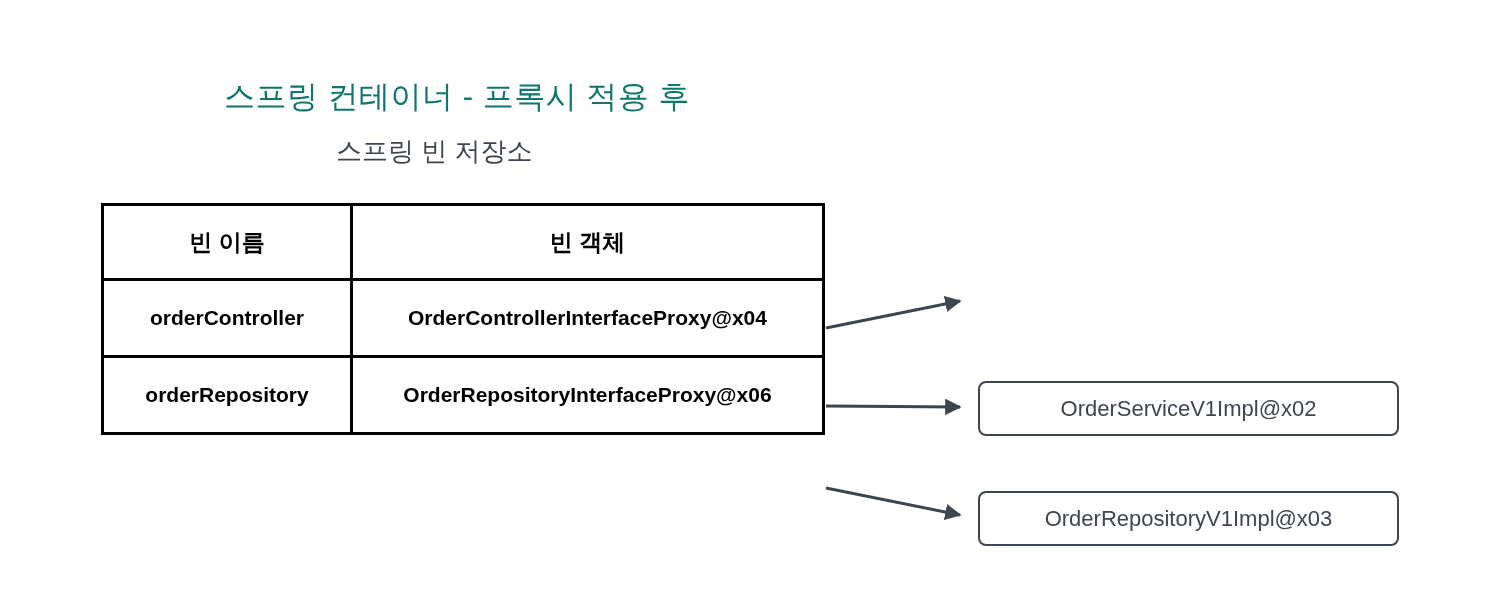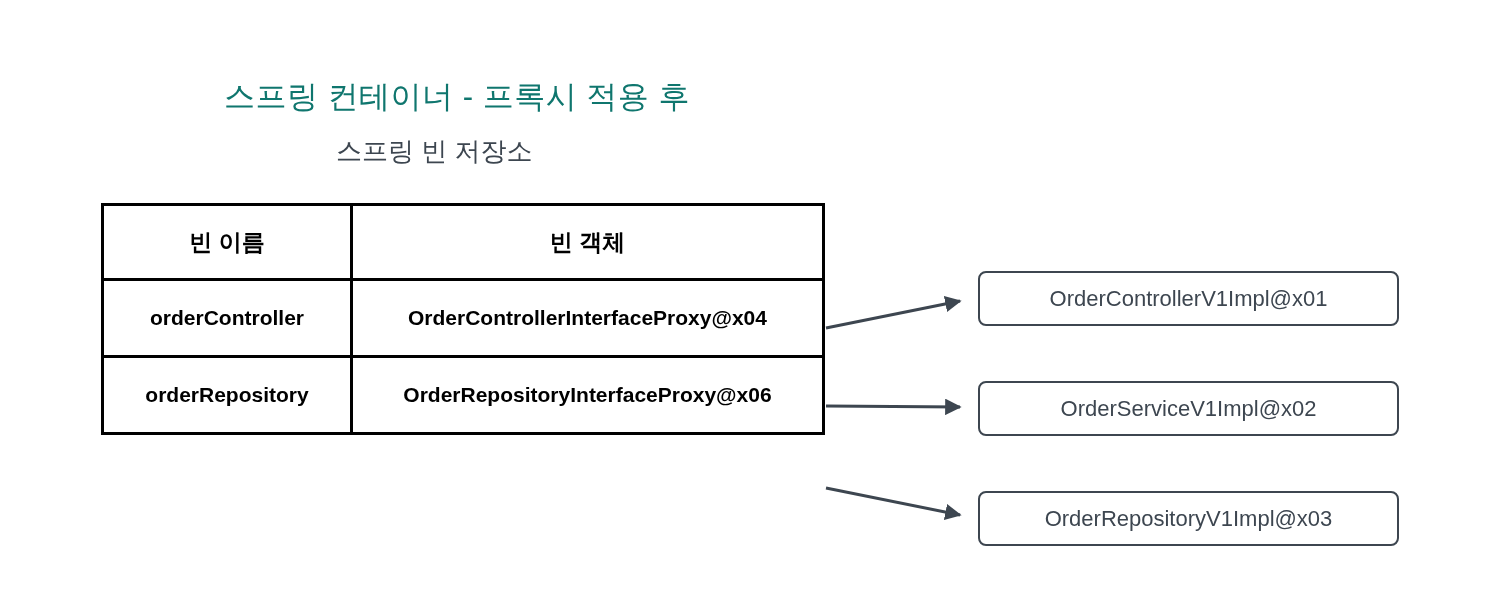--- a/index.html
+++ b/index.html
@@ -121,21 +121,20 @@
         <td>orderController</td>
         <td>OrderControllerInterfaceProxy@x04</td>
       </tr>
       <tr>
         <td>orderRepository</td>
         <td>OrderRepositoryInterfaceProxy@x06</td>
       </tr>
     </tbody>
   </table>
 
-  <div class="impl-box box-1">OrderControllerV1Impl@x01</div>
 
   <div class="impl-box box-2">OrderServiceV1Impl@x02</div>
 
   <div class="impl-box box-3">OrderRepositoryV1Impl@x03</div>
 
   <svg class="arrow-layer" viewBox="0 0 1487 597">
     <defs>
       <marker id="arrowhead" viewBox="0 0 10 10" refX="9" refY="5" markerWidth="5.5" markerHeight="5.5" orient="auto-start-reverse">
         <path d="M 0 0 L 10 5 L 0 10 z" fill="#3d4650"></path>
       </marker>

